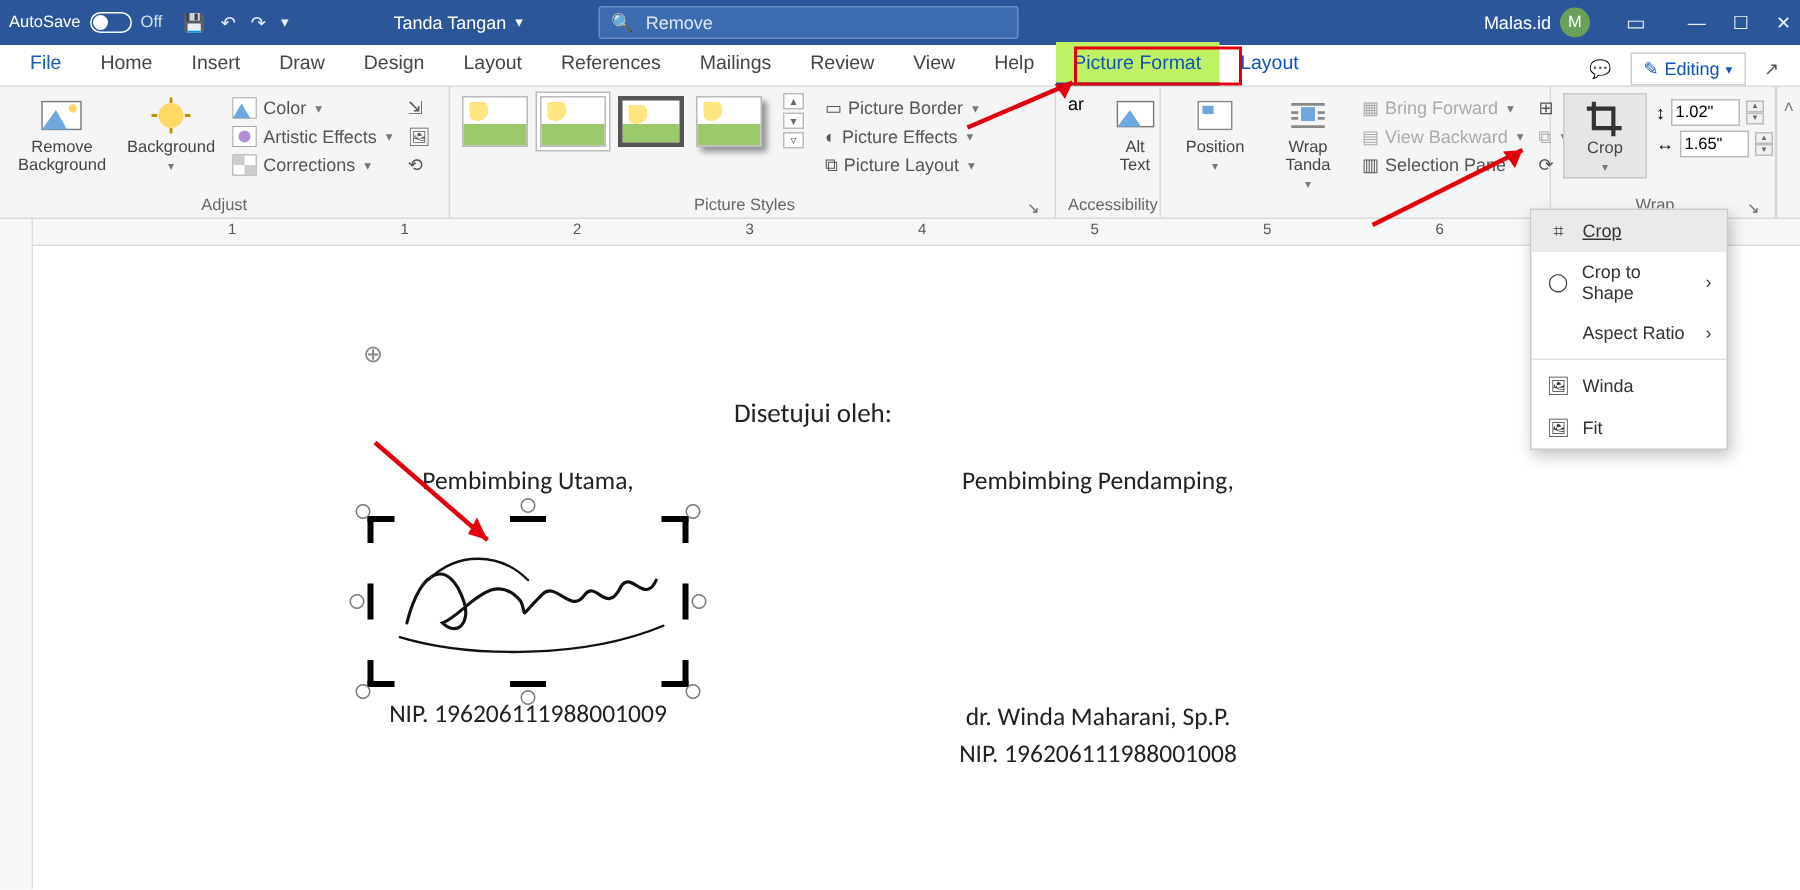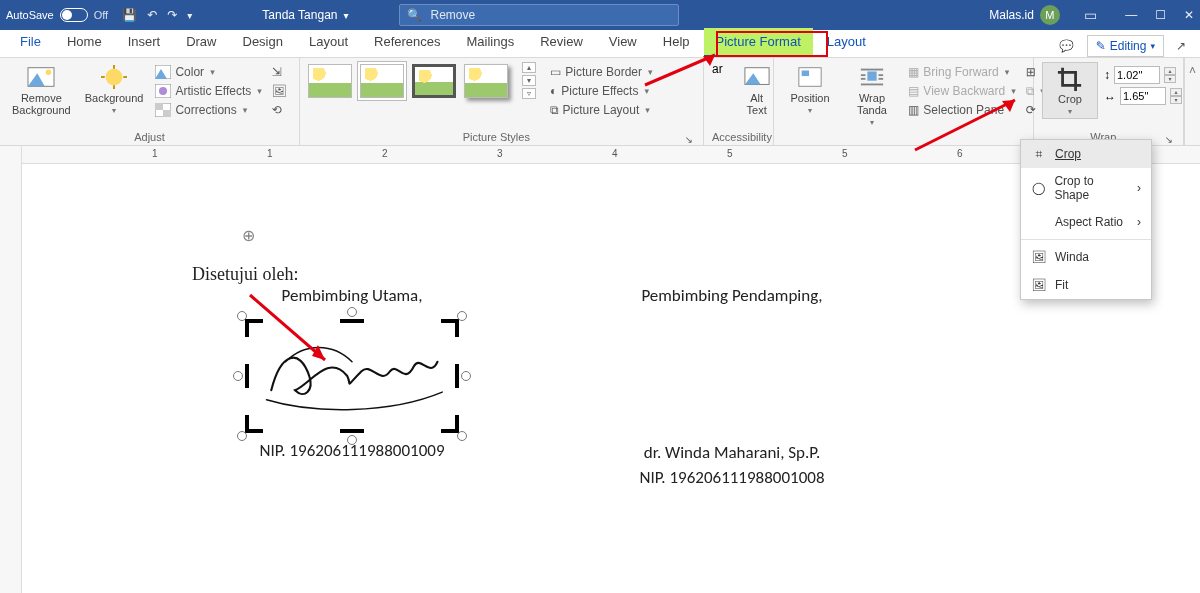--- a/index.html
+++ b/index.html
@@ -174,21 +174,21 @@
   .page {
     position:absolute; top:0; left:110px; width:820px; height:600px;
     background:#fff;
   }
   .anchor { position:absolute; top:62px; left:110px; color:#888; font-size:16px;}
 
   .doc-content {
     position:absolute; top:100px; left:60px; right:60px;
     font-family: "Calibri", "Segoe UI", sans-serif; color:#222;
   }
-  .doc-content .title { text-align:left; font-size:18px; font-family:Liberation Serif, serif;}
+  .doc-content .title { text-align:center; font-size:18px; margin-bottom:24px;}
   .cols { display:flex; gap:60px; }
   .col { flex:1; text-align:center; font-size:17px; }
   .col .role { margin-bottom:10px;}
   .col .sig-area { height:120px; display:flex; align-items:center; justify-content:center; position:relative;}
   .col .name { margin-top:6px; }
   .col .nip { margin-top:4px; }
 
   
   .sig-sel {
     width:210px; height:110px; background:#fff;

